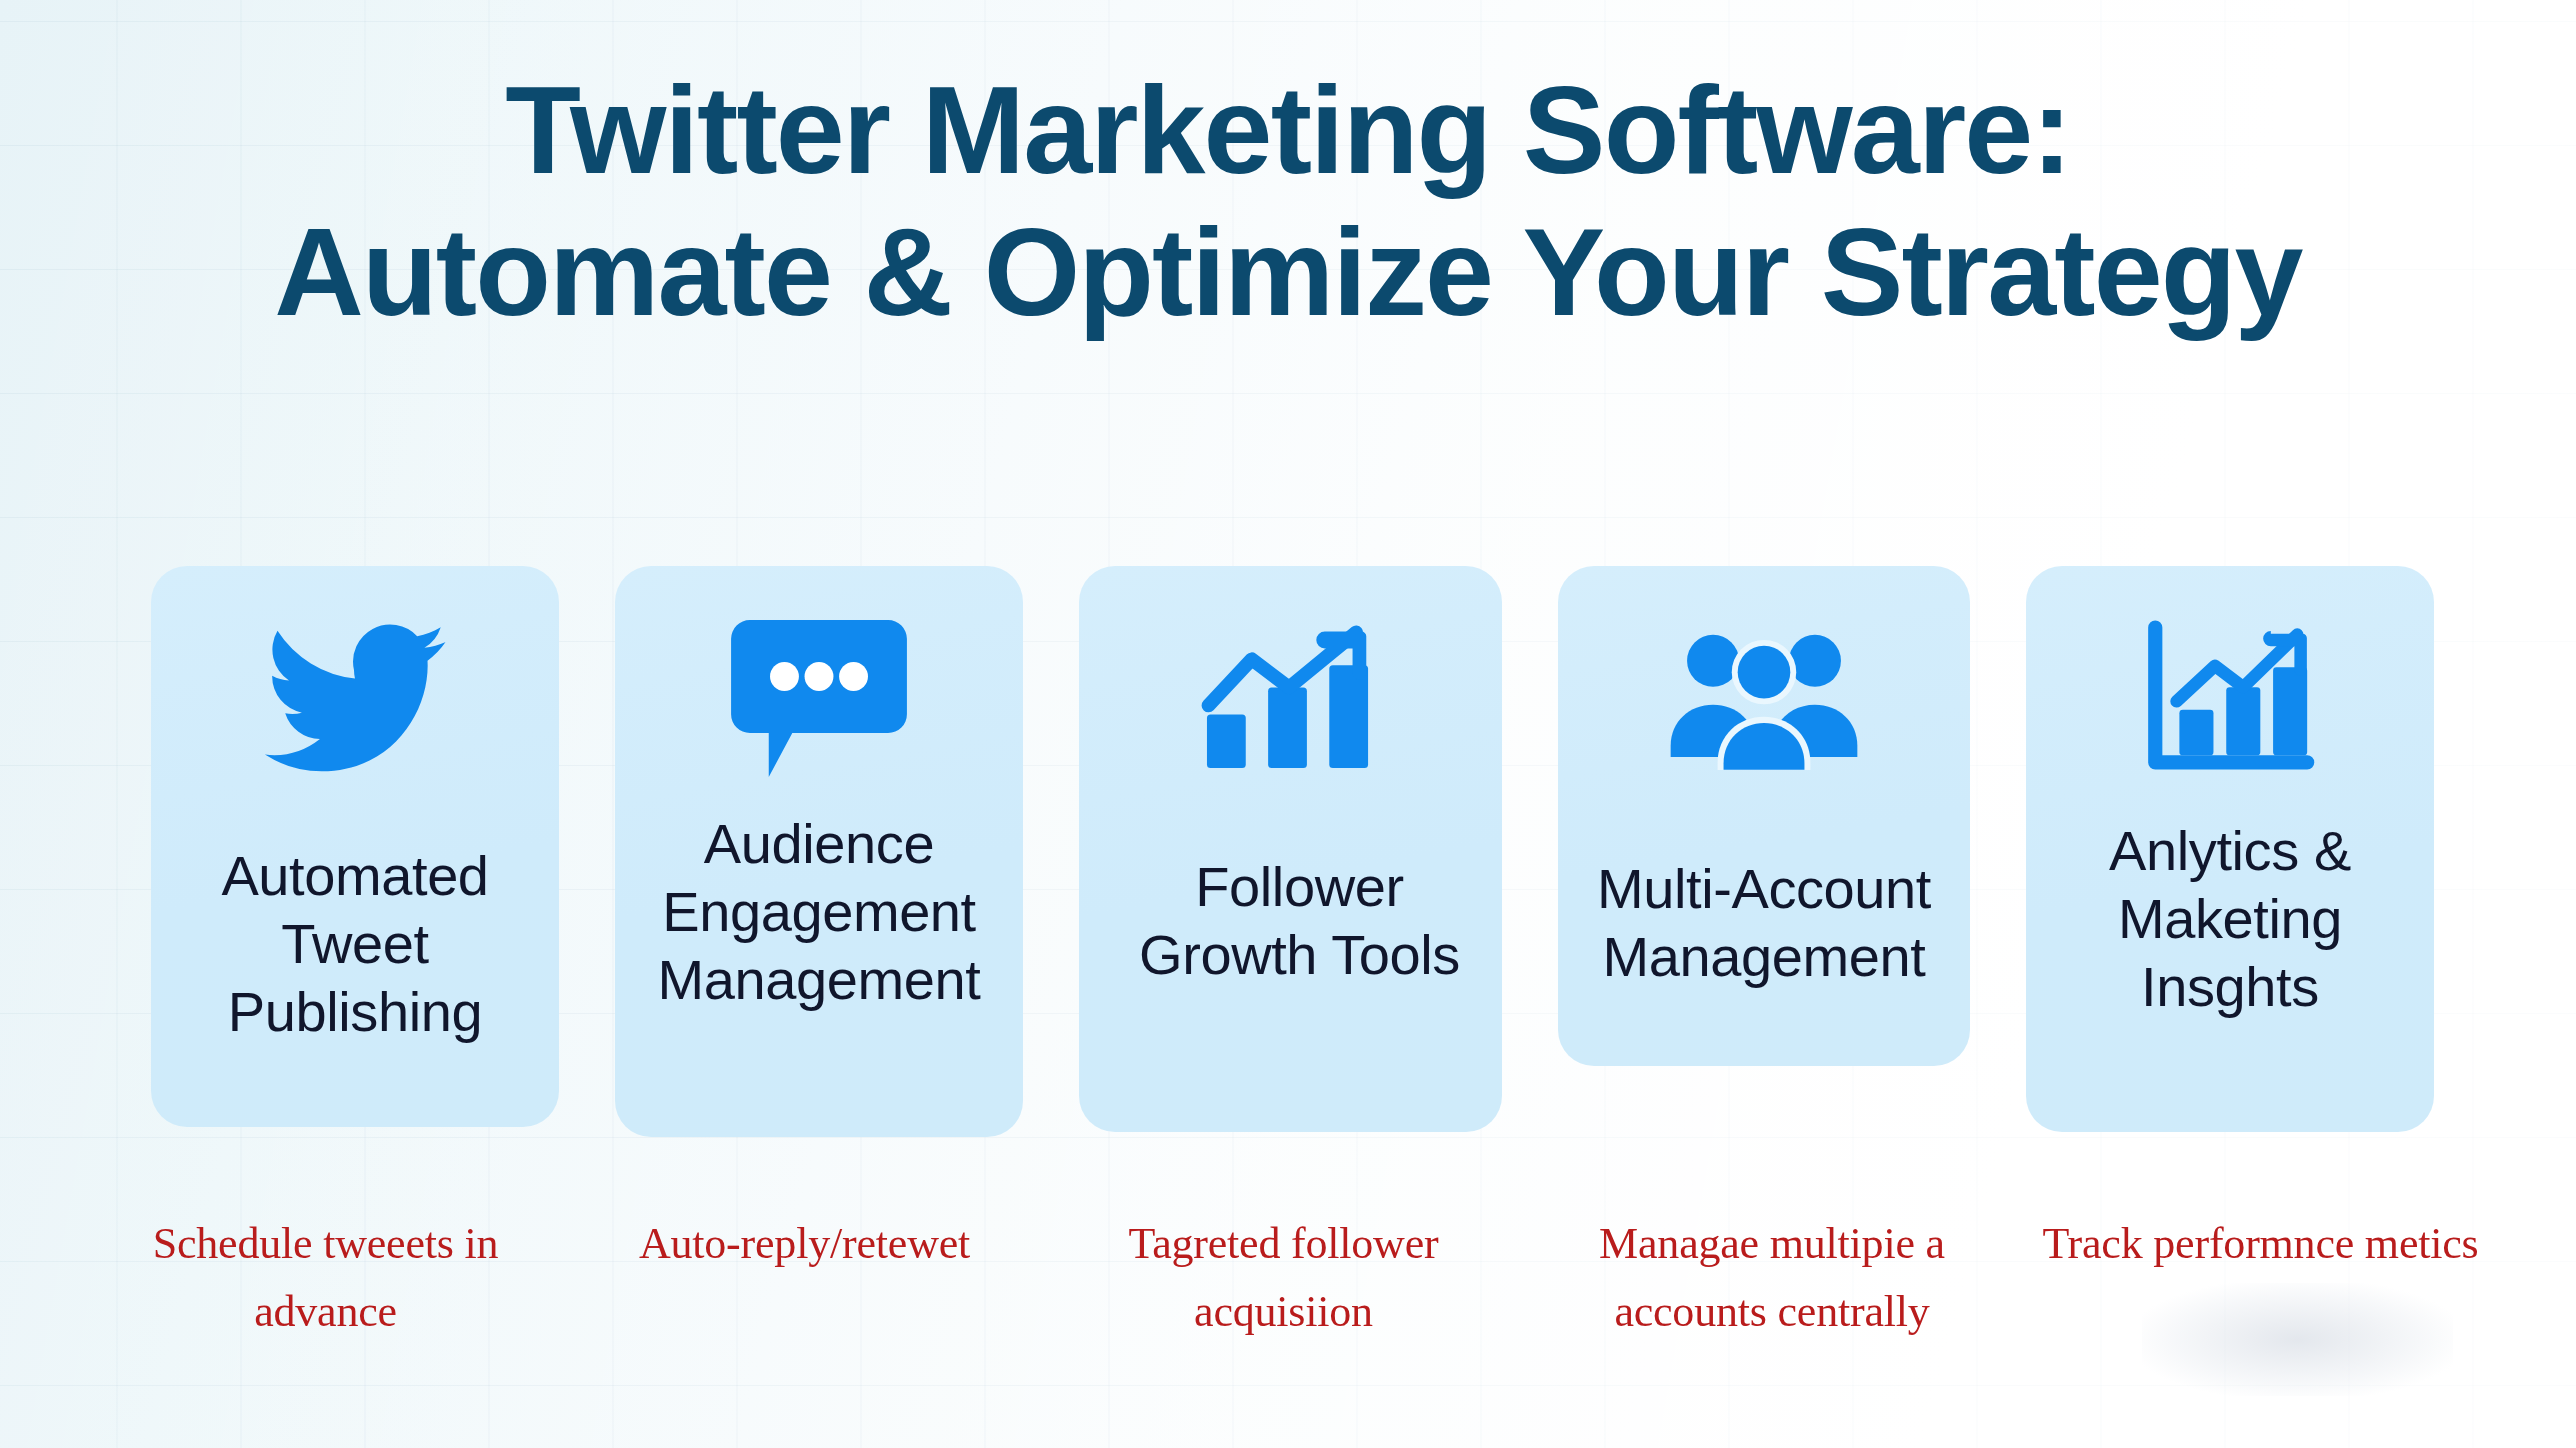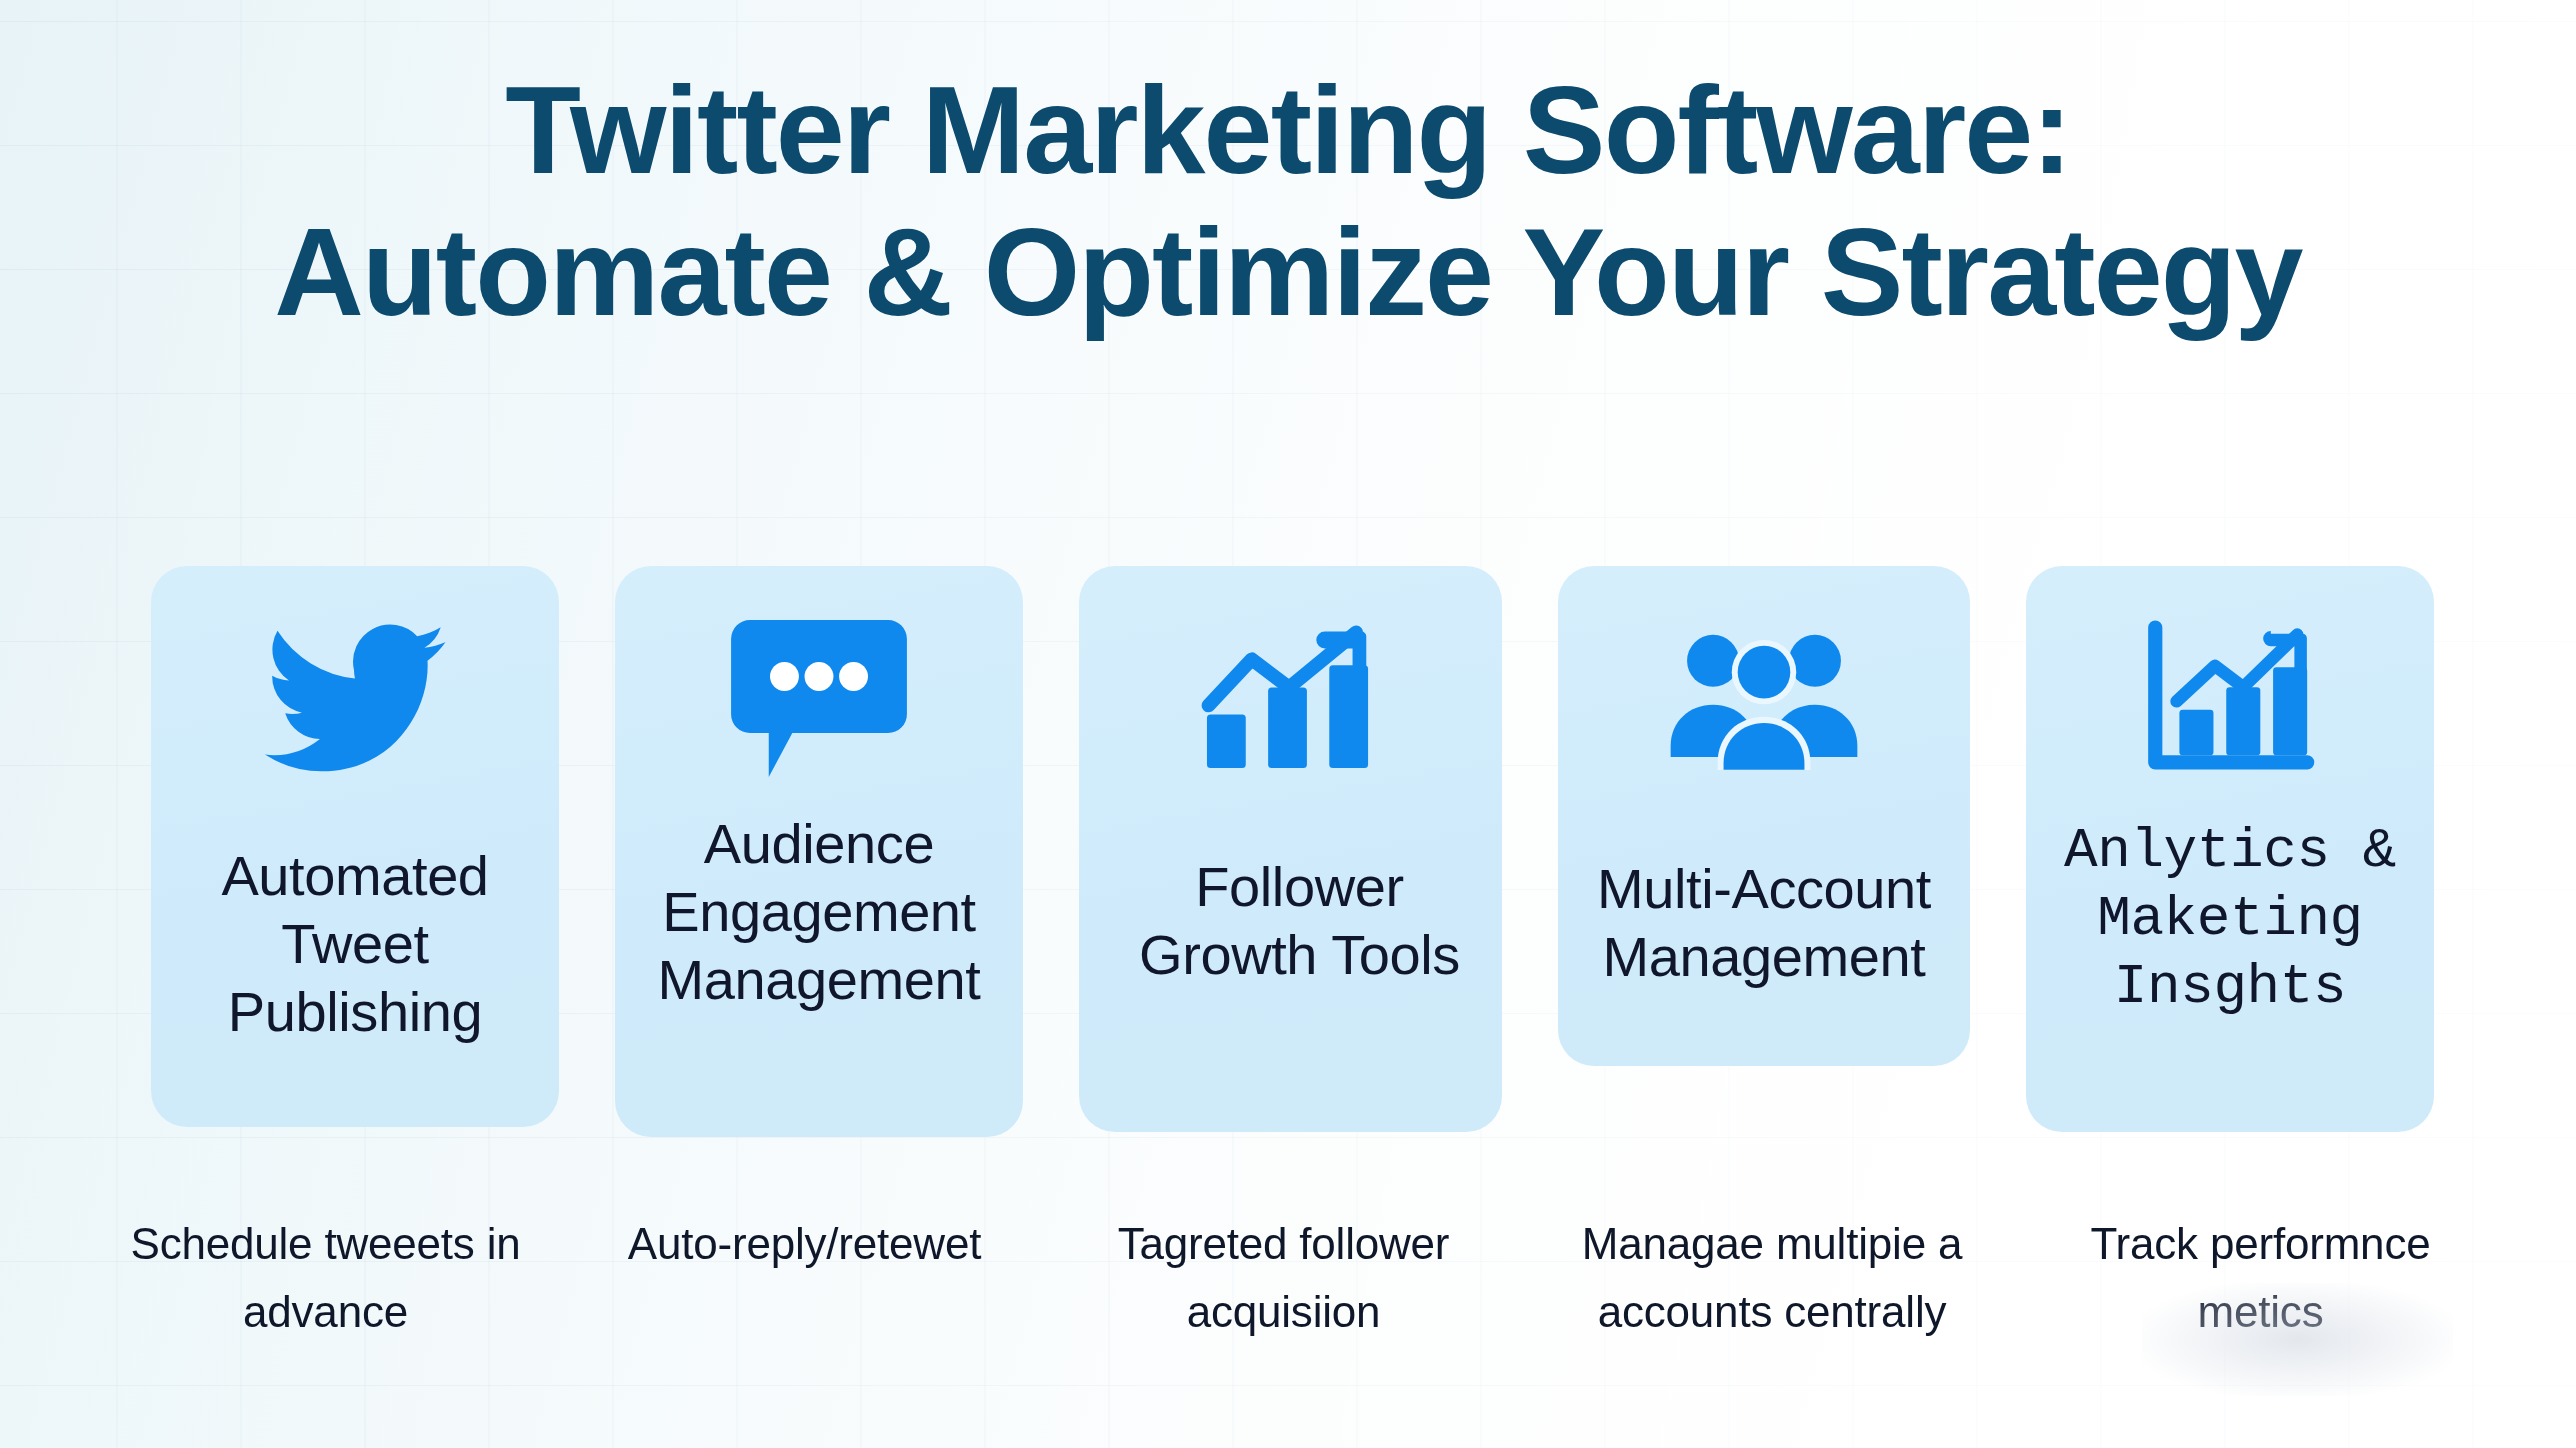--- a/index.html
+++ b/index.html
@@ -113,41 +113,42 @@
   #card-1 .card-title { margin-top: 38px; }
 
   #card-2 { width: 423px; height: 566px; }
   #card-2 .card-icon { padding-top: 59px; height: 208px; }
   #card-2 .card-title { margin-top: 79px; padding-left: 33px; }
 
   #card-3 { width: 412px; height: 500px; }
   #card-3 .card-icon { padding-top: 60px; height: 206px; }
   #card-3 .card-title { margin-top: 83px; }
 
-  #card-4 { width: 408px; height: 566px; font-family: Liberation Mono, monospace; }
+  #card-4 { width: 408px; height: 566px; }
   #card-4 .card-icon { padding-top: 55px; height: 209px; }
   #card-4 .card-title { margin-top: 42px; }
 
   
   #captions-row {
     position: absolute;
     left: 104px;
     top: 1210px;
     width: 2378px;
     display: flex;
     justify-content: space-between;
     align-items: flex-start;
   }
   .caption {
     font-size: 44px;
     line-height: 68px;
-    color: #0f172a;
+    color: #b91c1c;
     text-align: center;
     font-weight: 400;
     letter-spacing: -0.2px;
+    font-family: Liberation Serif, serif;
   }
   #caption-0 { width: 443px; }
   #caption-1 { width: 443px; }
   #caption-2 { width: 443px; }
   #caption-3 { width: 462px; }
   #caption-4 { width: 443px; }
 
   
   #corner-smudge {
     position: absolute;

